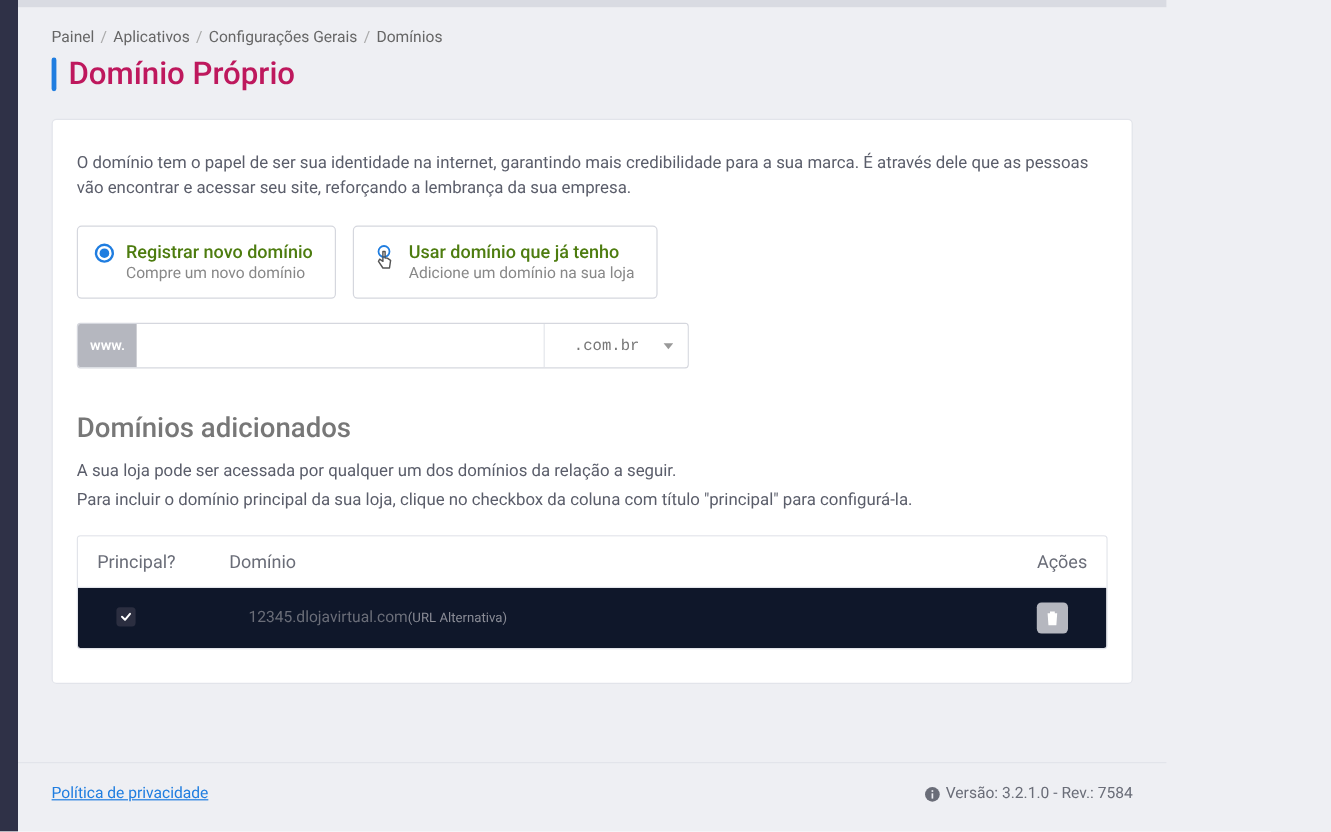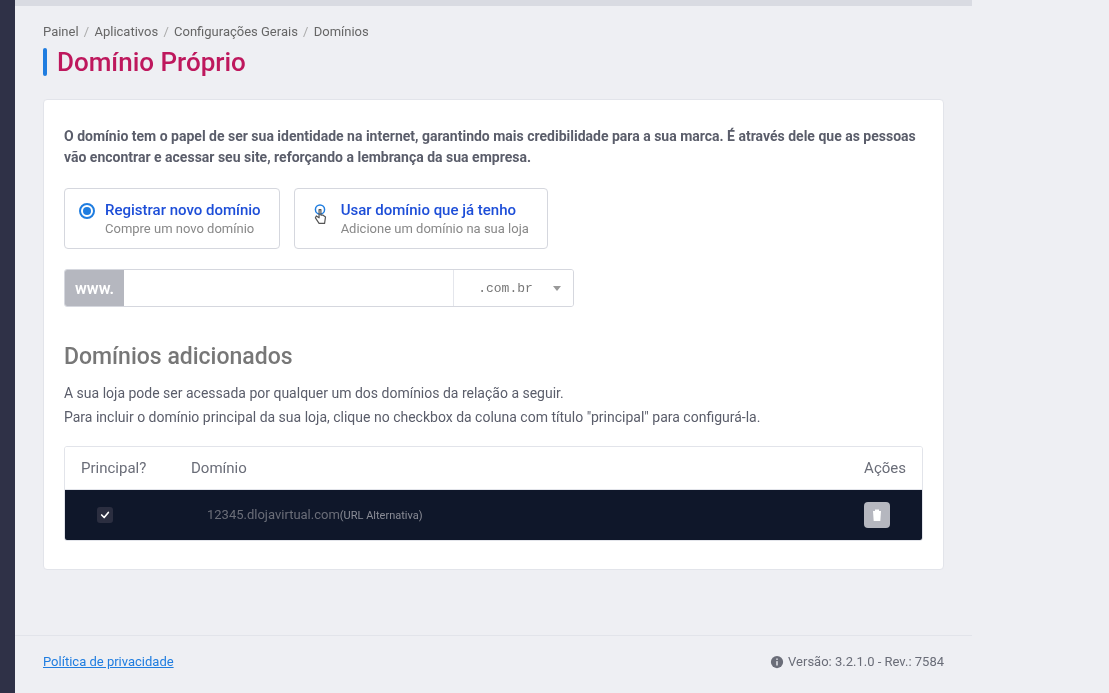--- a/index.html
+++ b/index.html
@@ -67,21 +67,20 @@
   .card {
     background: #fff;
     border: 1px solid #e2e4ea;
     border-radius: 4px;
     padding: 26px 20px 28px 20px;
   }
   .intro-text {
     color: #5a5d6a;
     margin-bottom: 20px;
     line-height: 1.5;
-    font-weight: bold;
   }
   .option-row {
     display: flex;
     gap: 14px;
     margin-bottom: 20px;
   }
   .option-box {
     border: 1px solid #d5d7de;
     border-radius: 4px;
     padding: 12px 18px 12px 14px;
@@ -115,21 +114,21 @@
     border-radius: 50%;
     display: none;
   }
   .tap-icon {
     width: 22px;
     height: 26px;
     flex-shrink: 0;
     margin-top: 2px;
   }
   .option-texts .opt-title {
-    color: #1d4ed8;
+    color: #4d7c0f;
     font-weight: 500;
     font-size: 15px;
   }
   .option-texts .opt-sub {
     color: #888;
     font-size: 13px;
     margin-top: 2px;
   }
   .domain-input-row {
     display: flex;
@@ -139,21 +138,21 @@
   .domain-input-wrap {
     display: flex;
     border: 1px solid #d5d7de;
     border-radius: 3px;
     overflow: hidden;
     width: 510px;
   }
   .domain-input-wrap .www-part {
     background: #b5b7bf;
     color: #fff;
-    font-size: 16px;
+    font-size: 12px;
     font-weight: 600;
     padding: 0 10px;
     display: flex;
     align-items: center;
   }
   .domain-input {
     flex: 1;
     border: none;
     outline: none;
     padding: 10px 10px;

